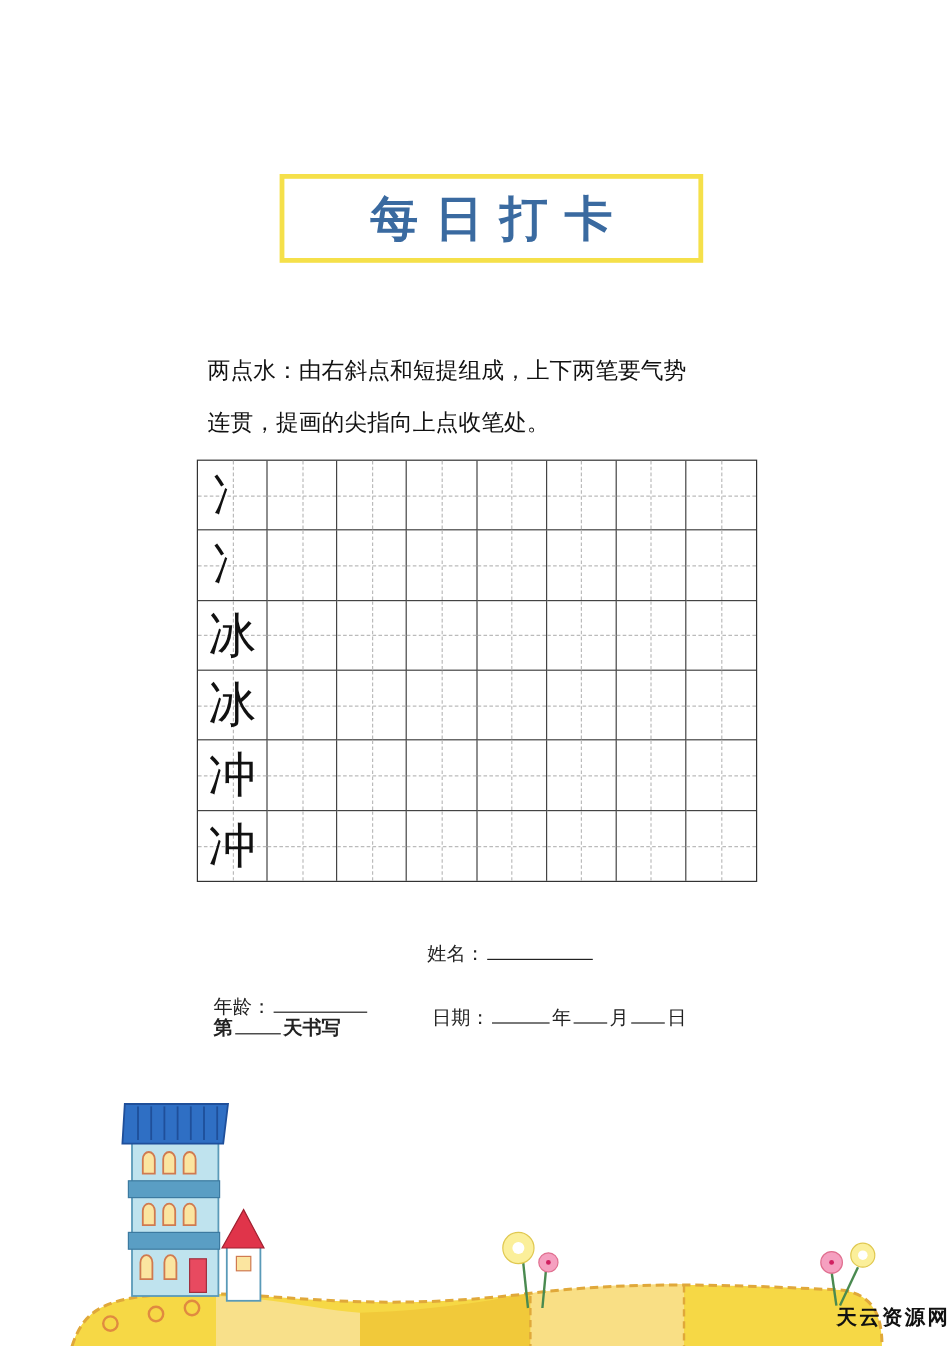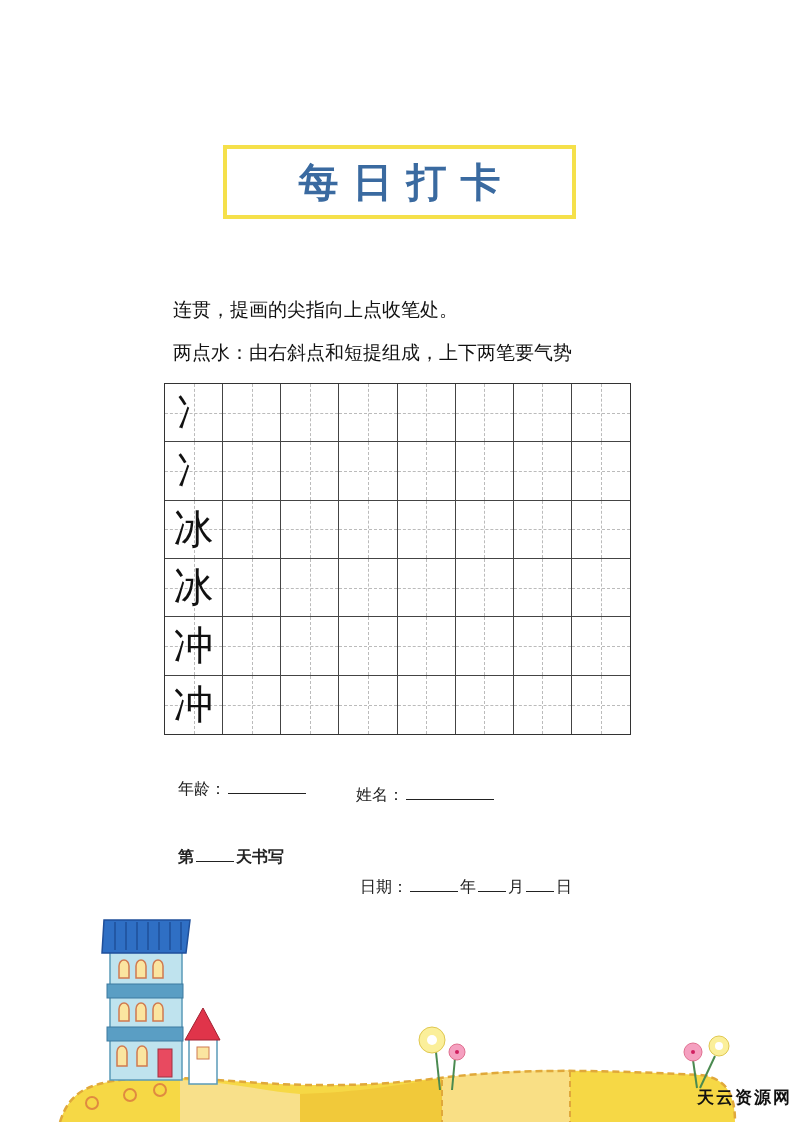--- a/index.html
+++ b/index.html
@@ -1,18 +1,18 @@
 <!DOCTYPE html>
 <html><head>
 <meta charset="utf-8">
 <style>
   html, body { margin:0; padding:0; }
   body { width:793px; height:1122px; background:#ffffff; position:relative; overflow:hidden;
          font-family:"DejaVu Sans", sans-serif; }
-  .title-box { position:absolute; left:223px; top:145px; width:345px; height:66px;
+  .title-box { position:absolute; left:233px; top:145px; width:345px; height:66px;
                border:4px solid #f5e04a; box-sizing:content-box; display:flex; align-items:center; justify-content:center; }
   .title-text { font-family:"DejaVu Sans", sans-serif; font-weight:bold; font-size:40px; color:#3a6aa0; letter-spacing:14px; padding-left:14px; }
   .intro { position:absolute; left:173px; top:288px; width:470px; font-size:19px; line-height:43px; color:#111; }
   .grid { position:absolute; left:164px; top:383px; width:467px; height:352px; border:1px solid #333; box-sizing:border-box;
           display:grid; grid-template-columns:repeat(8, 1fr); grid-template-rows:repeat(6, 1fr); }
   .cell { position:relative; border-right:1px solid #444; border-bottom:1px solid #444; box-sizing:border-box; }
   .cell.last-col { border-right:none; }
   .cell.last-row { border-bottom:none; }
   .cell::before { content:""; position:absolute; left:50%; top:0; bottom:0; border-left:1px dashed #bbb; }
   .cell::after { content:""; position:absolute; top:50%; left:0; right:0; border-top:1px dashed #bbb; }
@@ -82,22 +82,22 @@
   <line x1="715" y1="1056" x2="700" y2="1088" stroke="#4a8a50" stroke-width="2"></line>
   <circle cx="719" cy="1046" r="10" fill="#fbef9a" stroke="#e0c850"></circle>
   <circle cx="719" cy="1046" r="4" fill="#ffffff"></circle>
 </svg>
 
 <div class="title-box">
   <span class="title-text">每日打卡</span>
 </div>
 
 <div class="intro">
+  <div>两点水：由右斜点和短提组成，上下两笔要气势</div>
   <div>连贯，提画的尖指向上点收笔处。</div>
-  <div>两点水：由右斜点和短提组成，上下两笔要气势</div>
 </div>
 
 <div class="grid">
 
   <div class="cell">
       <span class="glyph small">冫</span>
     </div>
   <div class="cell"></div>
     <div class="cell"></div>
     <div class="cell"></div>
@@ -155,27 +155,27 @@
     </div>
   <div class="cell last-row"></div>
     <div class="cell last-row"></div>
     <div class="cell last-row"></div>
     <div class="cell last-row"></div>
     <div class="cell last-row"></div>
     <div class="cell last-row"></div>
     <div class="cell last-row last-col"></div>
 </div>
 
-<div class="form" style="left:178px; top:779px;">
+<div class="form" style="left:178px; top:829px;">
   <span>年龄：</span><span class="blank" style="width:78px;"></span>
 </div>
 <div class="form" style="left:356px; top:785px;">
   <span>姓名：</span><span class="blank" style="width:88px;"></span>
 </div>
 
 <div class="form" style="left:178px; top:847px;font-weight:bold;">
   <span>第</span><span class="blank" style="width:38px;"></span><span>天书写</span>
 </div>
-<div class="form" style="left:360px; top:877px;">
+<div class="form" style="left:360px; top:838px;">
   <span>日期：</span><span class="blank" style="width:48px;"></span><span>年</span><span class="blank" style="width:28px;"></span><span>月</span><span class="blank" style="width:28px;"></span><span>日</span>
 </div>
 
 <div class="watermark">天云资源网</div>
 
 </body></html>

